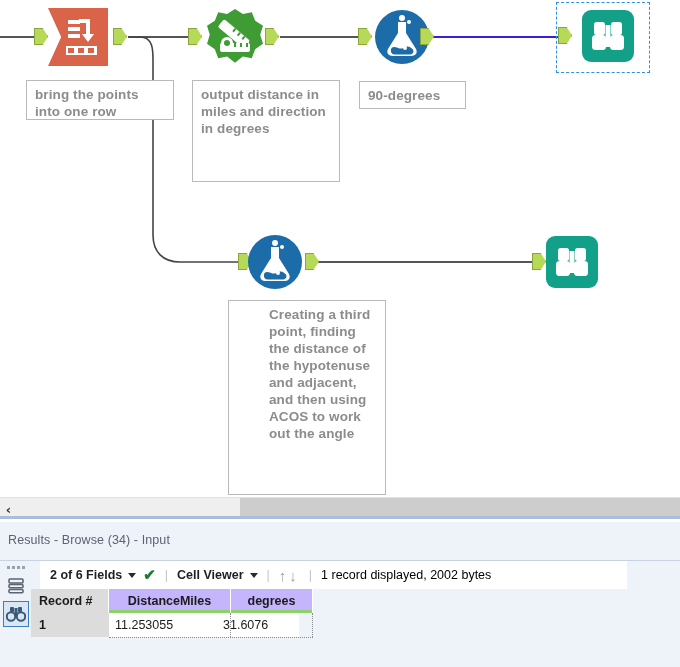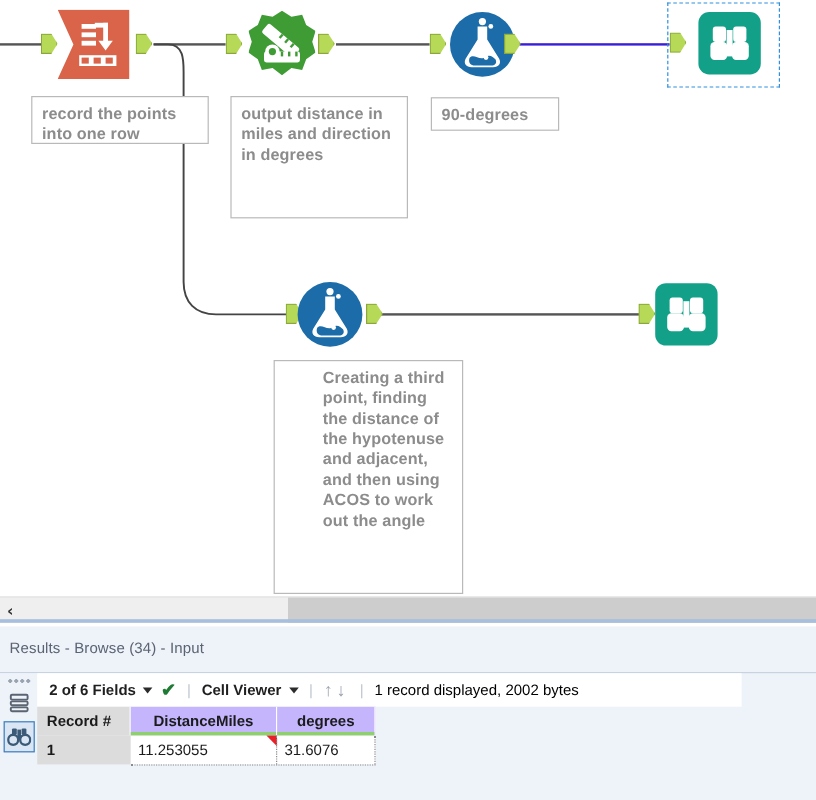--- a/index.html
+++ b/index.html
@@ -135,21 +135,21 @@
   }
   #rail .rail-btn {
     position:absolute; left:3px; width:26px; height:26px;
     display:flex; align-items:center; justify-content:center;
   }
   #rail .rail-btn.rows { top:12px; }
   #rail .rail-btn.browse { top:40px; background:#dbe6f4; border:1px solid #3a7ebf; }
 
   
   #rtoolbar {
-    position:absolute; left:31px; top:39px; width:587px; height:28px;
+    position:absolute; left:40px; top:39px; width:587px; height:28px;
     background:#ffffff; display:flex; align-items:center;
     font-size:12.5px; color:#2b2b2b; padding-left:10px;
   }
   #rtoolbar .item { display:flex; align-items:center; white-space:nowrap; }
   #rtoolbar .lbl { font-weight:bold; color:#1f1f1f; }
   #rtoolbar .caret {
     margin-left:6px; width:0; height:0;
     border-left:4px solid transparent; border-right:4px solid transparent; border-top:5px solid #2b2b2b;
   }
   #rtoolbar .check { margin-left:7px; color:#1e7a34; font-size:15px; font-weight:bold; }
@@ -282,21 +282,21 @@
       <div class="sq"></div>
       <svg width="52" height="52" viewBox="0 0 52 52">
         <rect x="12" y="12" width="11" height="13" rx="2.5" fill="#ffffff"></rect>
         <rect x="29" y="12" width="11" height="13" rx="2.5" fill="#ffffff"></rect>
         <rect x="23.5" y="15" width="5" height="22" fill="#ffffff"></rect>
         <rect x="10" y="25" width="14" height="15" rx="3.5" fill="#ffffff"></rect>
         <rect x="28" y="25" width="14" height="15" rx="3.5" fill="#ffffff"></rect>
       </svg>
     </div>
 
-    <div class="note" style="left:26px; top:80px; width:148px; height:40px;">record the points into one row</div>
+    <div class="note" style="left:26px; top:80px; width:148px; height:40px;">bring the points into one row</div>
 
     <div class="note" style="left:192px; top:80px; width:148px; height:102px;">output distance in miles and direction in degrees</div>
 
     <div class="note" style="left:359px; top:81px; width:107px; height:28px;">90-degrees</div>
 
     <div class="note" style="left:228px; top:300px; width:158px; height:195px;padding-left:40px;">Creating a third point, finding the distance of the hypotenuse and adjacent, and then using ACOS to work out the angle</div>
   </div>
 
   <div id="hscroll">
     <div class="arrow-left">‹</div>
@@ -362,21 +362,21 @@
       </div>
 
       <div class="cell-row">
         <div class="cell val rec" style="left:0px; width:78px;">
           <span>1</span>
         </div>
         <div class="cell val" style="left:78px; width:122px;">
           <span>11.253055</span>
           <span class="dirty-flag"></span>
         </div>
-        <div class="cell val" style="left:200px; width:82px;">
+        <div class="cell val" style="left:186px; width:82px;">
           <span>31.6076</span>
         </div>
       </div>
 
       <div class="dashed-b" style="left:78px; top:48px; width:204px;"></div>
       <div class="dashed-r" style="left:199px; top:24px; height:24px;"></div>
       <div class="dashed-r" style="left:281px; top:24px; height:24px;"></div>
     </div>
   </div>
 

